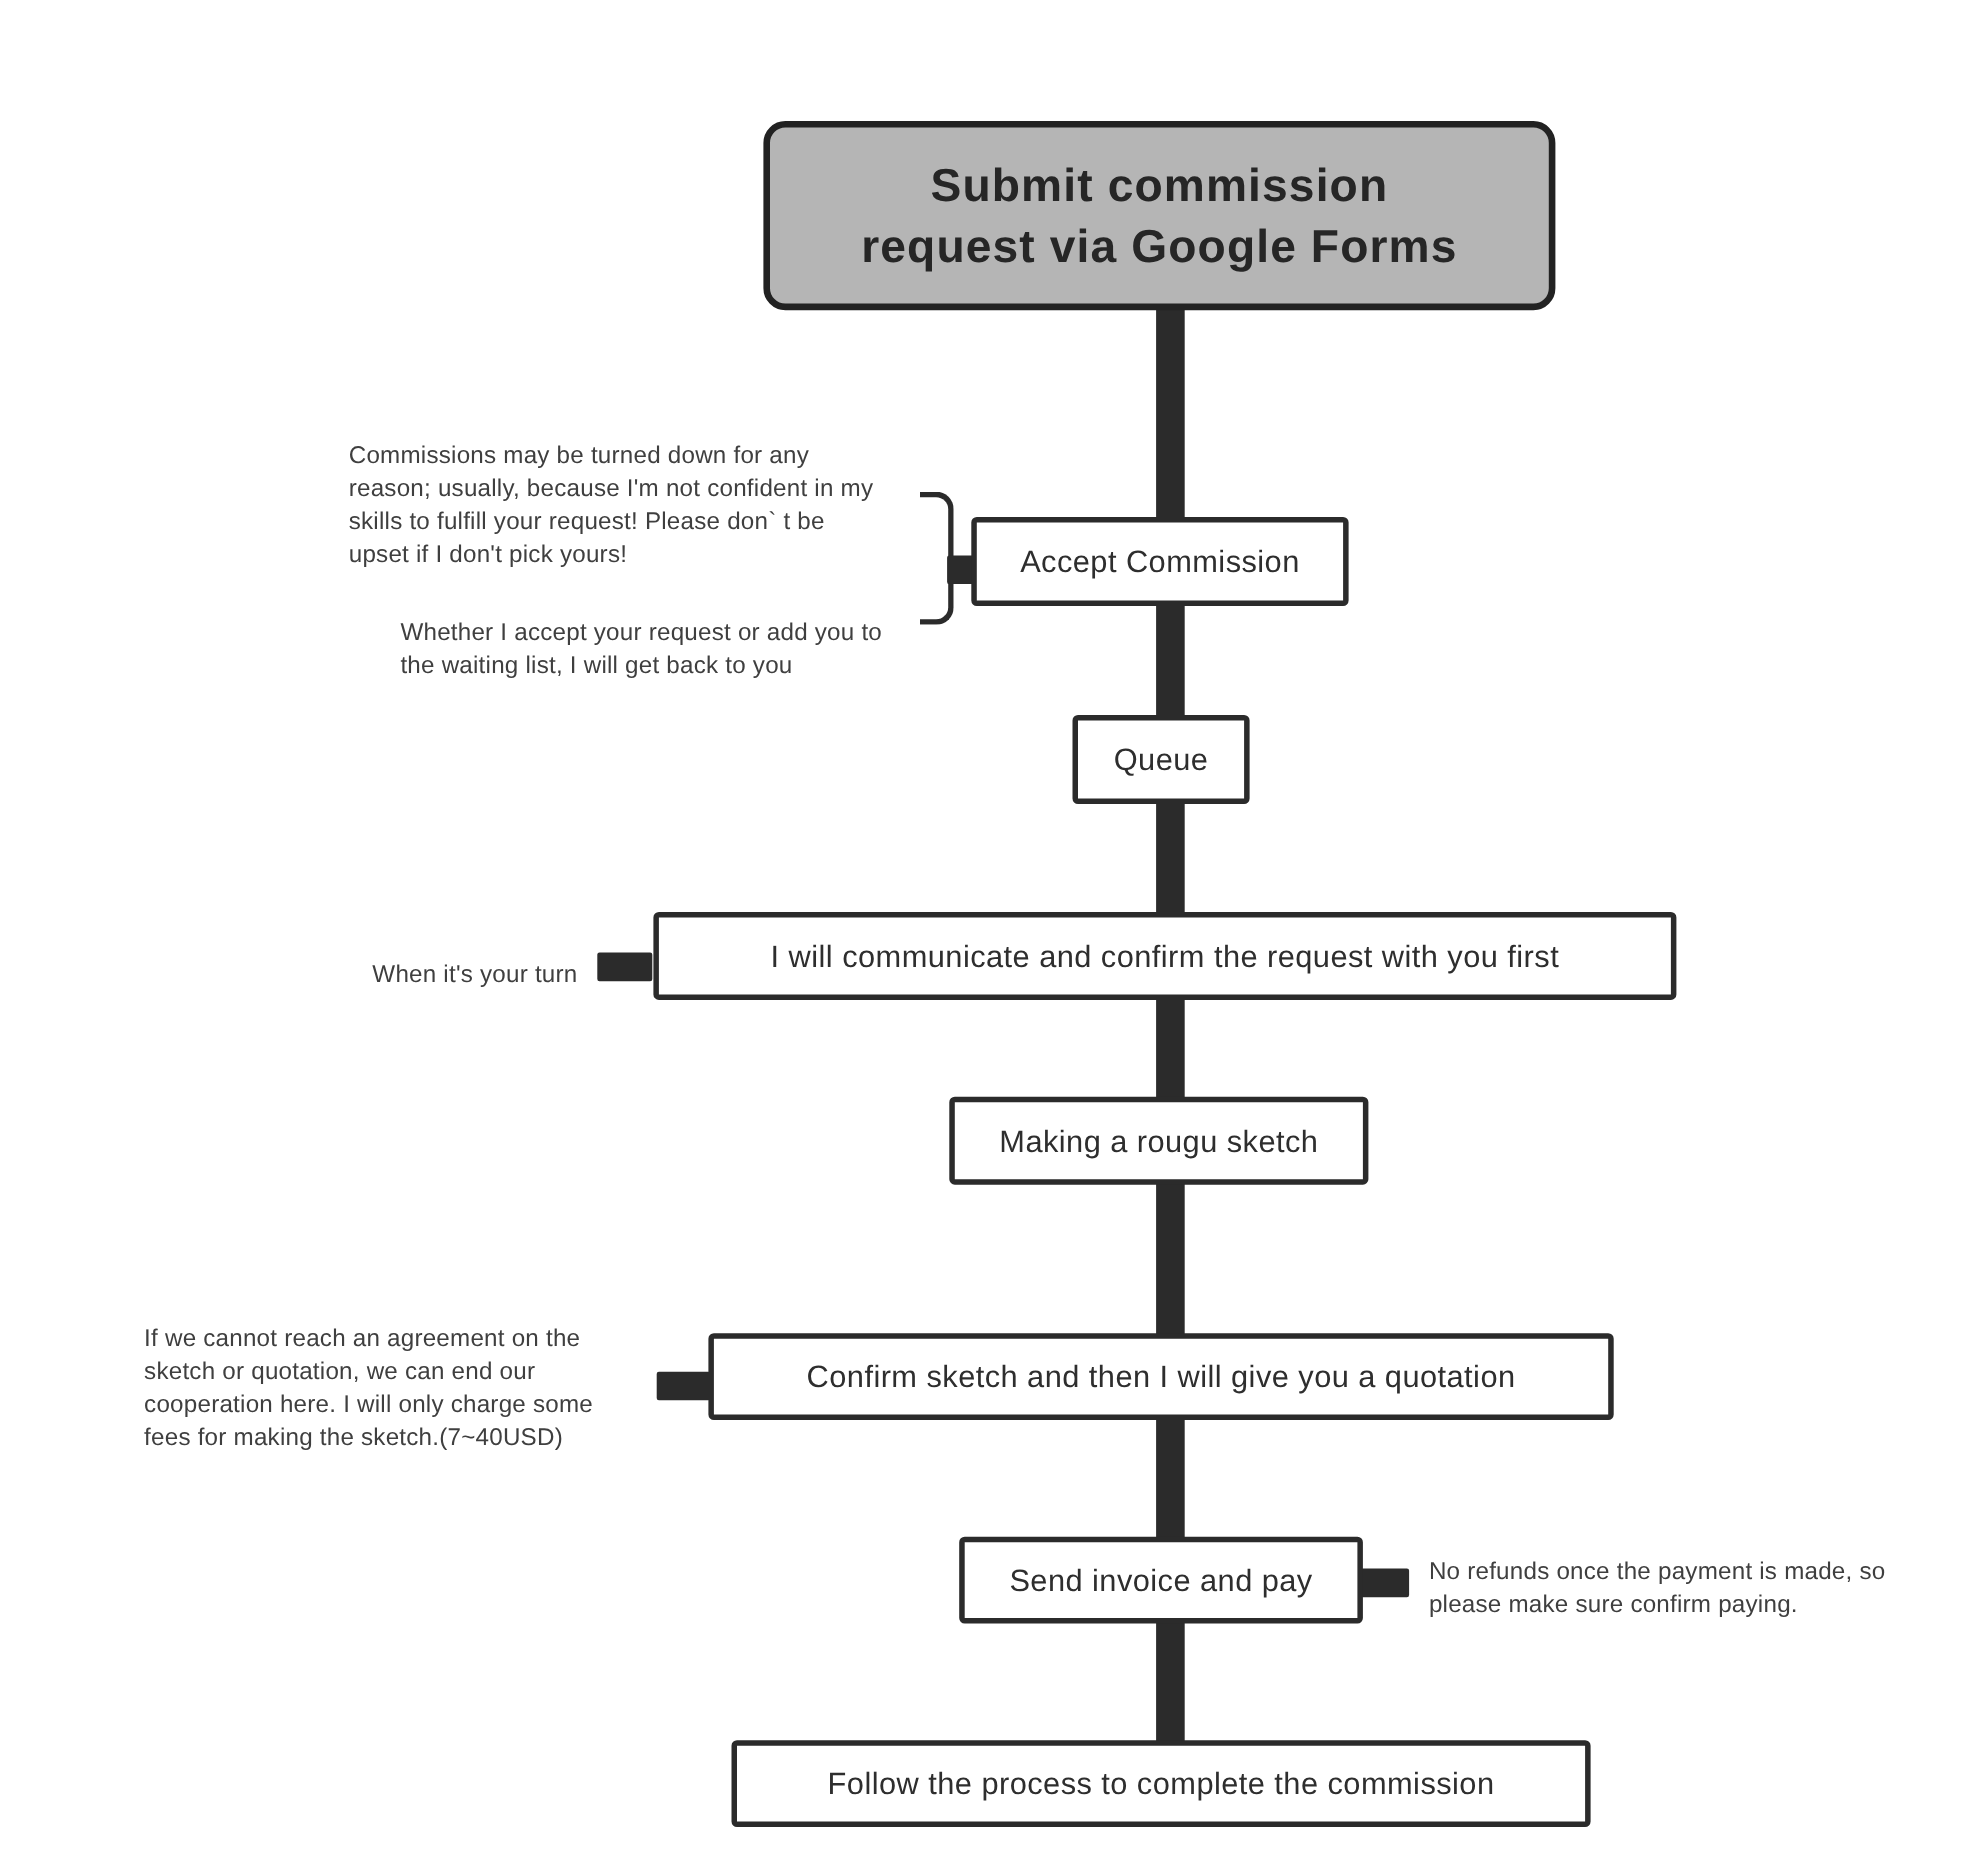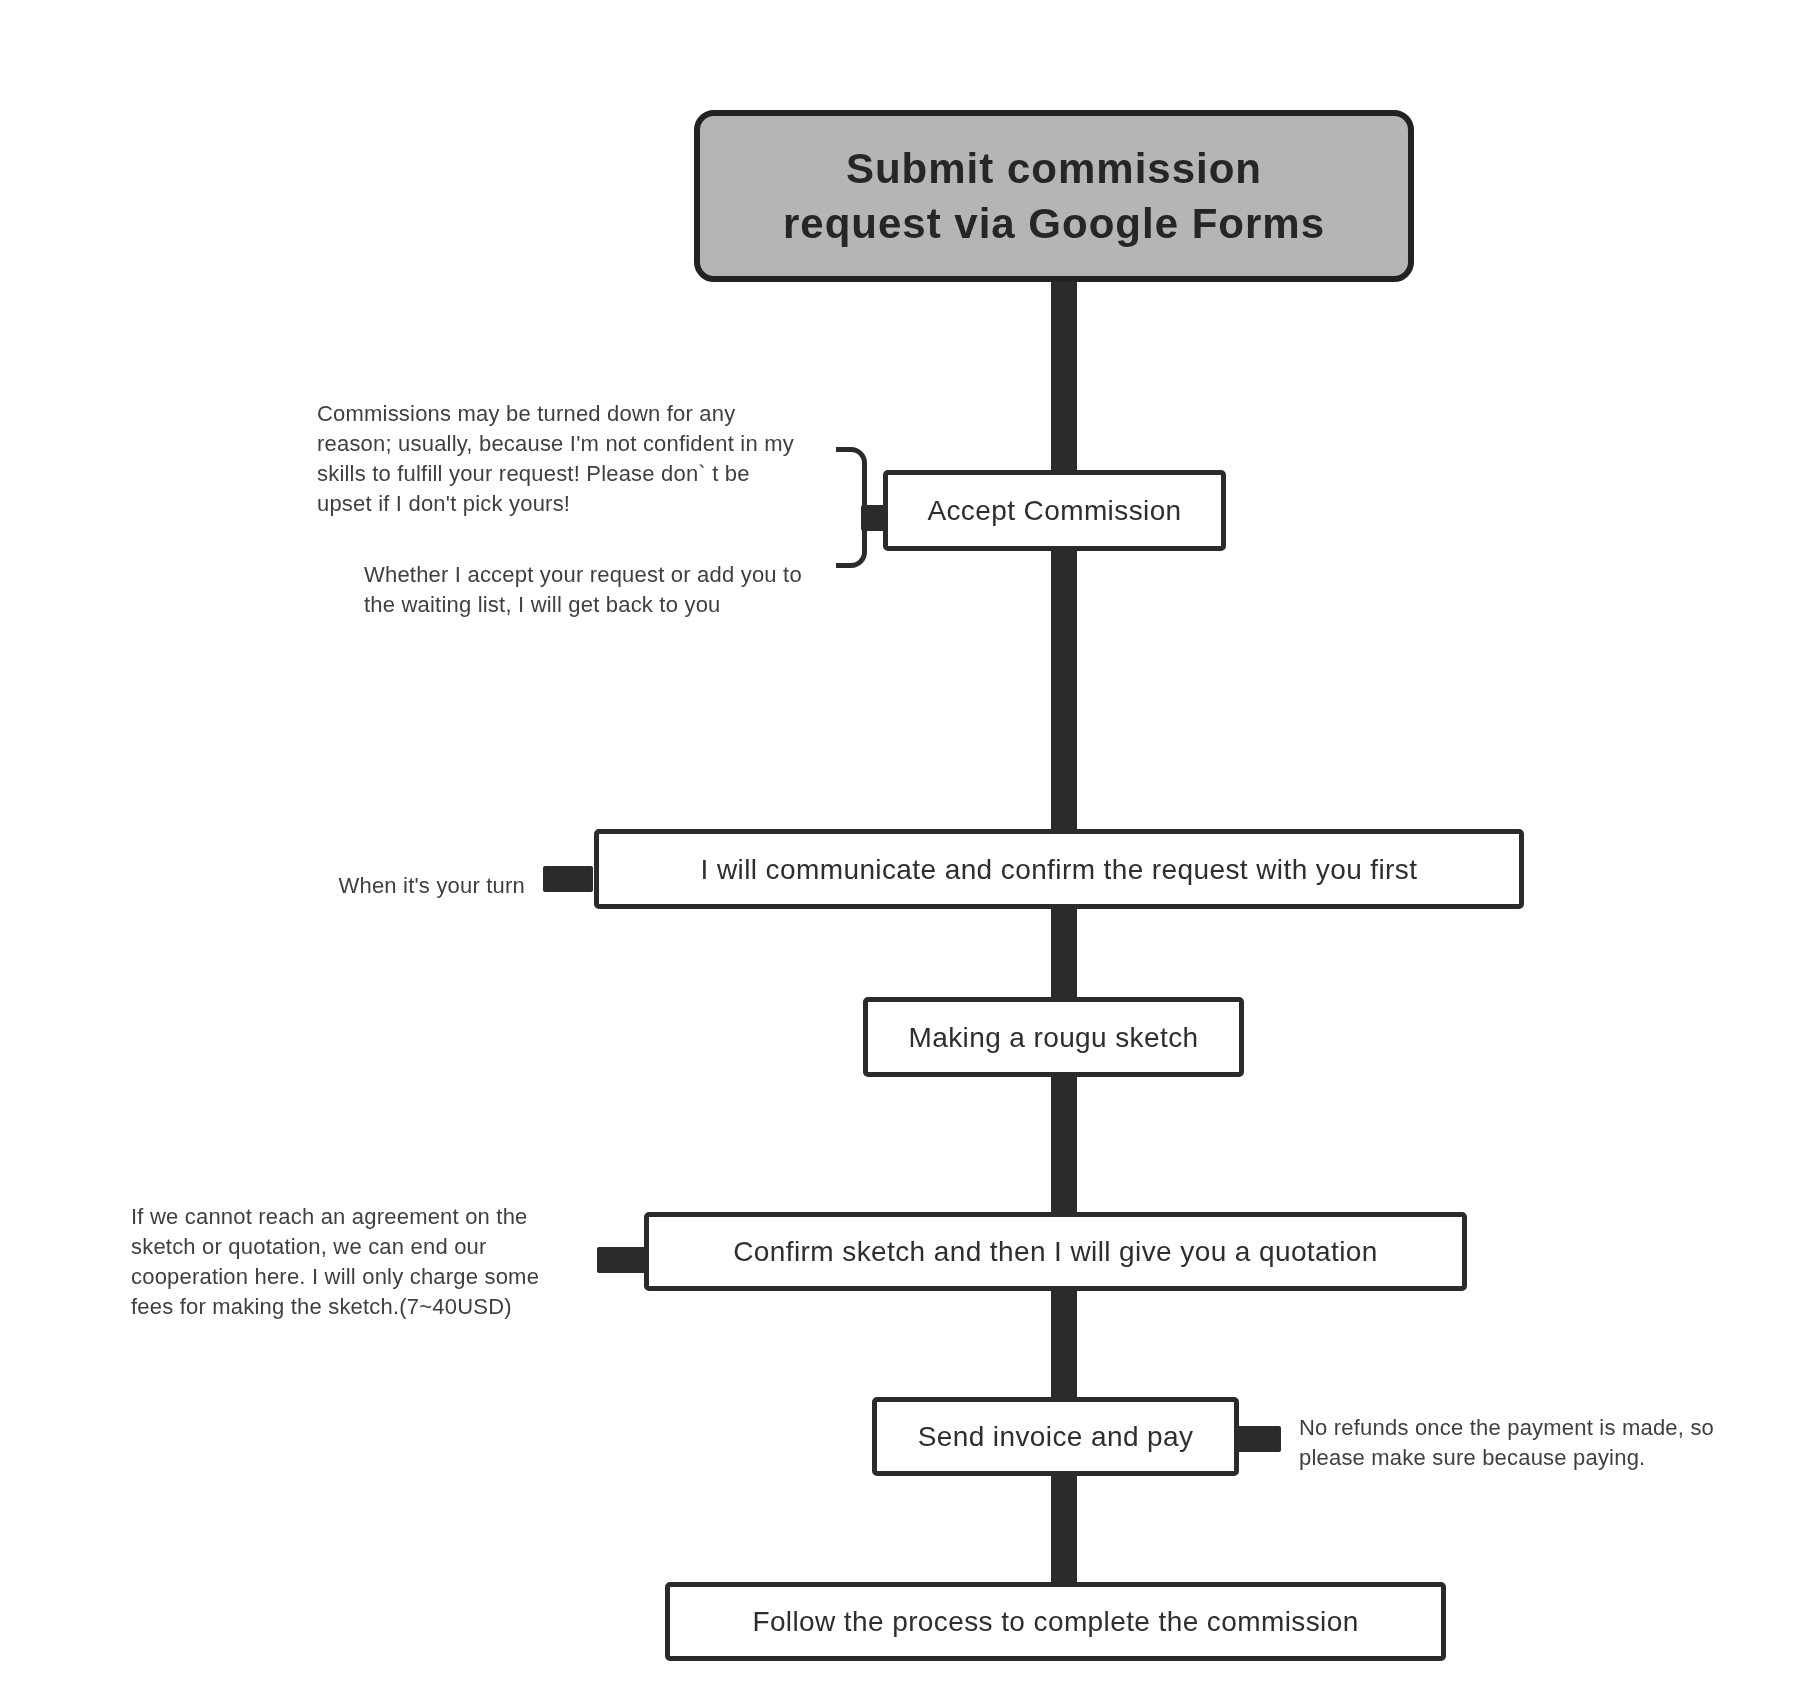--- a/index.html
+++ b/index.html
@@ -102,33 +102,34 @@
 
   <div class="bracket"></div>
   <div id="bracket-connector" class="connector"></div>
   <div id="turn-connector" class="connector"></div>
   <div id="agreement-connector" class="connector"></div>
   <div id="refund-connector" class="connector"></div>
 
   <div id="node-submit" class="node title">Submit commission
 request via Google Forms</div>
   <div id="node-accept" class="node">Accept Commission</div>
+  <div id="node-queue" class="node">Queue</div>
   <div id="node-communicate" class="node">I will communicate and confirm the request with you first</div>
   <div id="node-sketch" class="node">Making a rougu sketch</div>
   <div id="node-confirm" class="node">Confirm sketch and then I will give you a quotation</div>
   <div id="node-invoice" class="node">Send invoice and pay</div>
   <div id="node-follow" class="node">Follow the process to complete the commission</div>
 
   <div id="annotation-get-back" class="annotation">Whether I accept your request or add you to
 the waiting list, I will get back to you</div>
   <div id="annotation-turned-down" class="annotation">Commissions may be turned down for any
 reason; usually, because I'm not confident in my
 skills to fulfill your request! Please don` t be
 upset if I don't pick yours!</div>
   <div id="annotation-your-turn" class="annotation">When it's your turn</div>
   <div id="annotation-agreement" class="annotation">If we cannot reach an agreement on the
 sketch or quotation, we can end our
 cooperation here. I will only charge some
 fees for making the sketch.(7~40USD)</div>
   <div id="annotation-no-refunds" class="annotation">No refunds once the payment is made, so
-please make sure because paying.</div>
+please make sure confirm paying.</div>
 
 </div>
 
 </body></html>

